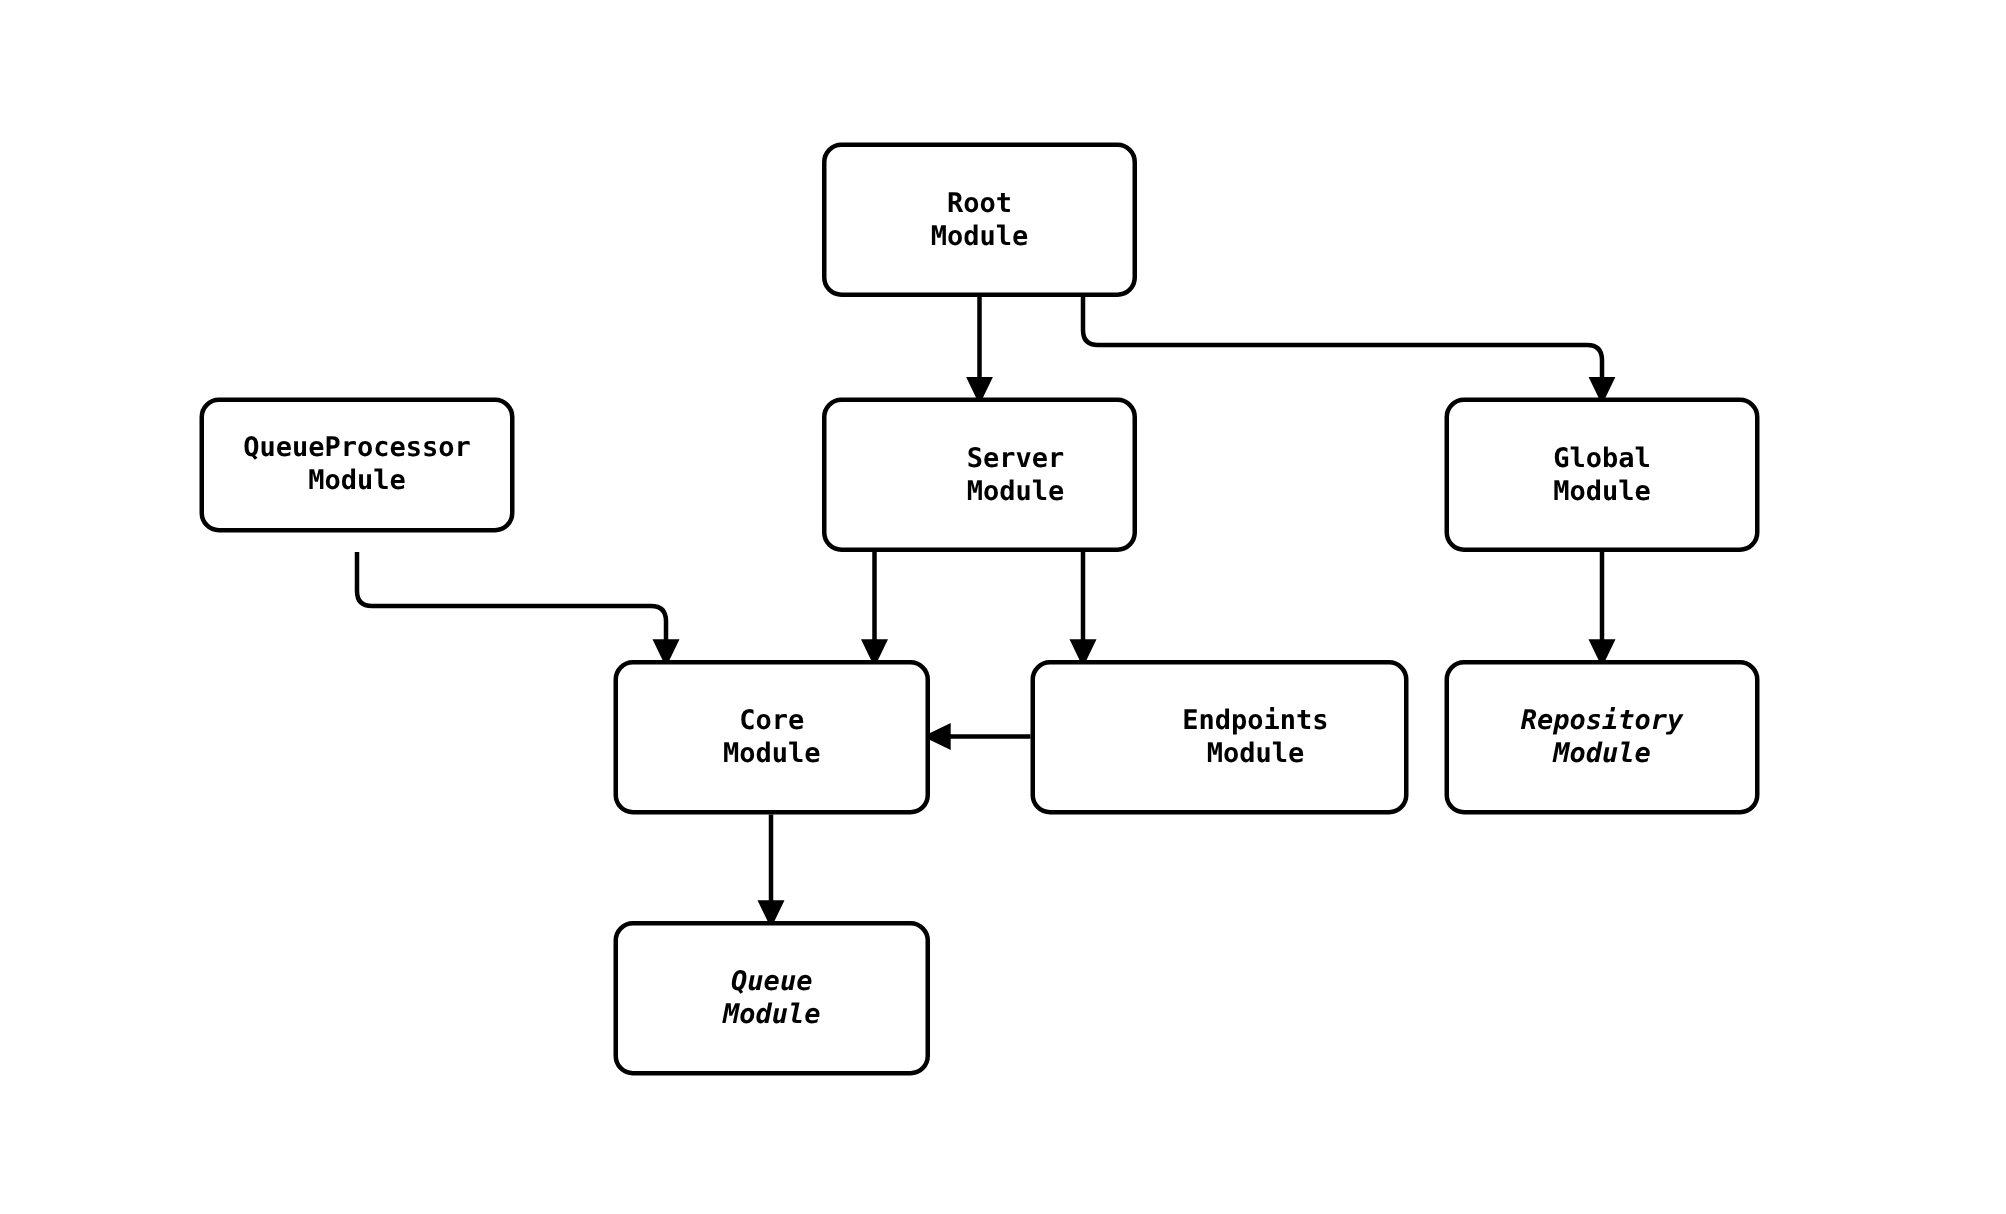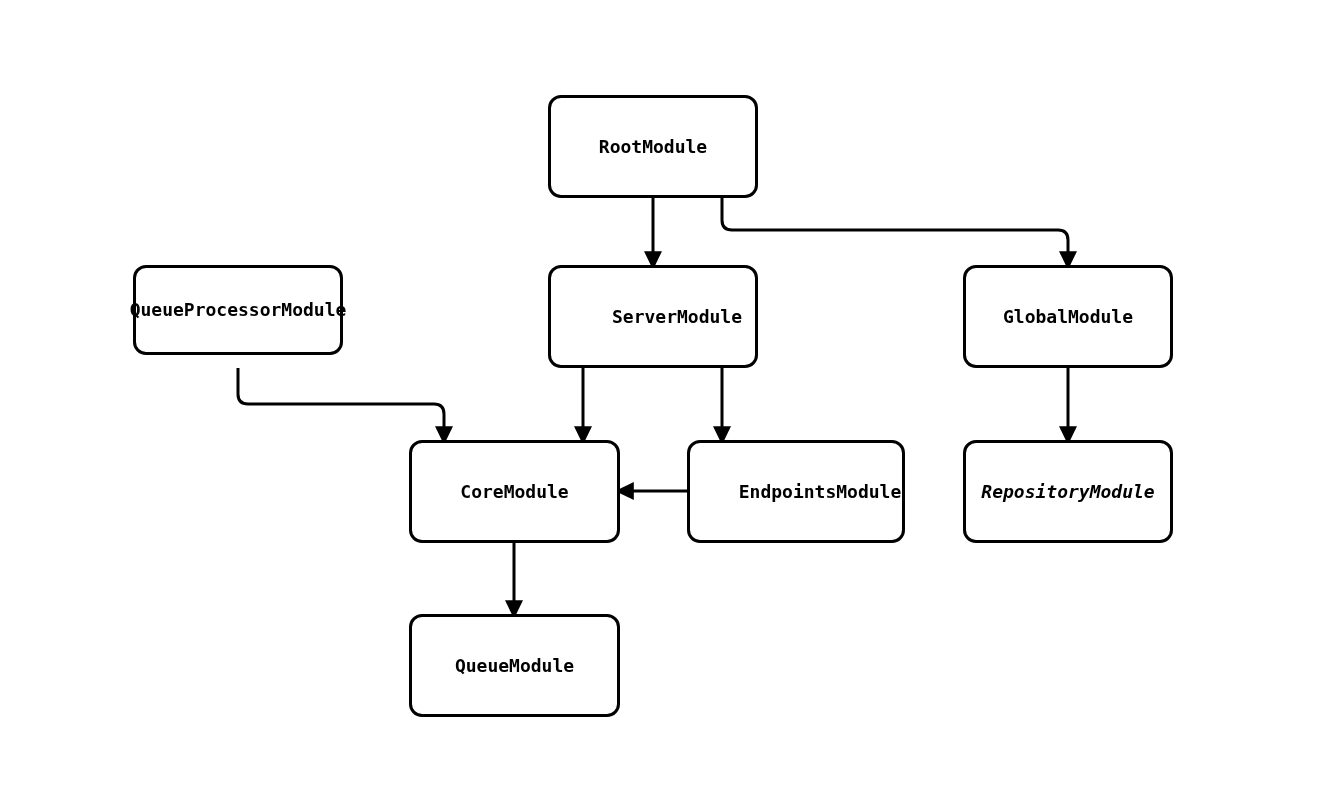--- a/index.html
+++ b/index.html
@@ -28,20 +28,21 @@
     height: 809px;
     pointer-events: none;
   }
   .node {
     position: absolute;
     box-sizing: border-box;
     background: #ffffff;
     border: 3px solid #000000;
     border-radius: 13px;
     display: flex;
+    flex-direction: column;
     align-items: center;
     justify-content: center;
     z-index: 2;
   }
   .node-label {
     font-family: "DejaVu Sans Mono", "Liberation Mono", monospace;
     font-size: 18px;
     font-weight: 700;
     line-height: 22px;
     color: #000000;
@@ -91,28 +92,28 @@
   <div class="node" style="left: 963px; top: 265px; width: 210px; height: 103px;">
     <span class="node-label">Global</span>
     <span class="node-label">Module</span>
   </div>
 
   <div class="node" style="left: 409px; top: 440px; width: 211px; height: 103px;">
     <span class="node-label">Core</span>
     <span class="node-label">Module</span>
   </div>
 
-  <div class="node" style="left: 687px; top: 440px; width: 218px; height: 103px; padding-left: 48px;">
+  <div class="node" style="left: 687px; top: 440px; width: 252px; height: 103px; padding-left: 48px;">
     <span class="node-label">Endpoints</span>
     <span class="node-label">Module</span>
   </div>
 
   <div class="node" style="left: 963px; top: 440px; width: 210px; height: 103px; font-style: italic;">
     <span class="node-label">Repository</span>
     <span class="node-label">Module</span>
   </div>
 
-  <div class="node" style="left: 409px; top: 614px; width: 211px; height: 103px;">
+  <div class="node" style="left: 409px; top: 614px; width: 211px; height: 103px; font-style: italic;">
     <span class="node-label">Queue</span>
     <span class="node-label">Module</span>
   </div>
 
 </div>
 
 </body></html>

